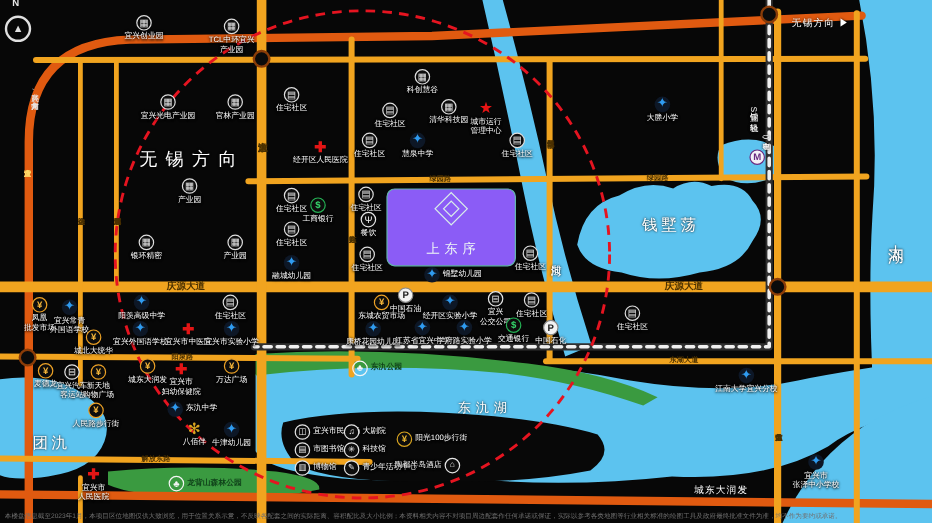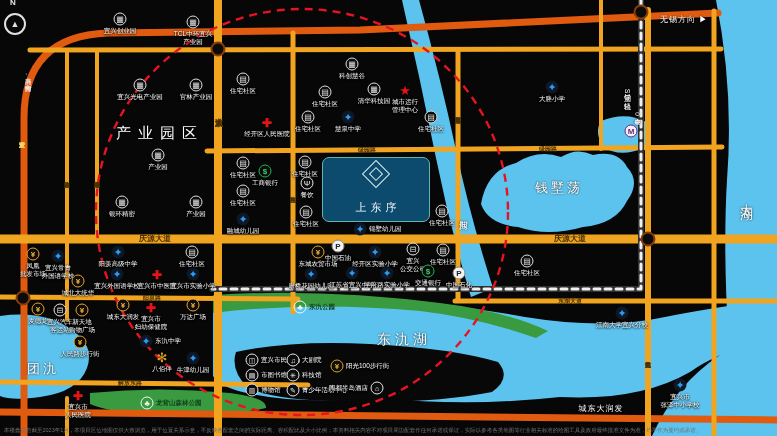--- a/index.html
+++ b/index.html
@@ -26,21 +26,21 @@
   .pi-petrol{background:#f2f2f2;border:1px solid #888;color:#222;font-weight:700;}
   .pi-star{background:transparent;border:none;color:#e81414;font-size:13px;}
   .pi-flower{background:transparent;border:none;color:#d9a520;font-size:13px;}
   .pi-gold{background:#0d0d0d;border:1.2px solid #d9a520;color:#e8b42e;font-weight:700;}
   .pi-park{background:transparent;border:1.2px solid #f5f5f5;color:#f5f5f5;}
   .pi-culture{background:#0d0d0d;border:1.2px solid #e6e6e6;color:#f0f0f0;font-size:7px;}
   .pi-metro{background:#f5f0f7;border:1px solid #6a2a80;color:#6a2a80;font-weight:700;}
   .pl{position:absolute;color:#fff;font-size:6.5px;line-height:1.3;text-align:center;white-space:pre;
       text-shadow:0 0 2px #000,0 1px 2px #000;z-index:6;}
   .pl.dk{color:#10431a;text-shadow:none;font-weight:700;}
-  #project{position:absolute;left:322px;top:157px;width:106px;height:63px;background:#0c4a6e;
+  #project{position:absolute;left:322px;top:157px;width:106px;height:63px;background:#8b5cf6;
            border:1px solid #63b5ac;border-radius:7px;z-index:5;display:flex;flex-direction:column;
            align-items:center;justify-content:center;gap:16px;}
   #project .logo{width:18px;height:18px;border:1.4px solid #d8ecea;transform:rotate(45deg);
                  display:flex;align-items:center;justify-content:center;}
   #project .logo i{display:block;width:8px;height:8px;border:1px solid #d8ecea;}
   #project .pname{color:#eef7f5;font-family:"Liberation Serif",serif;font-size:11px;
                   letter-spacing:4px;padding-left:4px;}
   #compass{position:absolute;left:4px;top:13px;width:18px;height:18px;border:2px solid #e0e0e0;
            border-radius:50%;color:#e0e0e0;display:flex;align-items:center;justify-content:center;
            font-size:9px;z-index:7;}
@@ -96,23 +96,23 @@
   <div id="compass">▲</div>
 
   <div id="project">
     <div class="logo">
         <i></i>
       </div>
     <div class="pname">上东序</div>
   </div>
 
   <div id="layers">
-      <div class="alabel" style="left: 160px; top: 133px; font-size: 15px; letter-spacing: 7px;">产业园区</div>
+      <div class="alabel" style="left: 160px; top: 133px; font-size: 15px; letter-spacing: 7px;">无锡方向</div>
       <div class="alabel" style="left: 43px; top: 369px; font-size: 13px; letter-spacing: 3px;">团氿</div>
-      <div class="alabel" style="left: 404px; top: 340px; font-size: 14px; letter-spacing: 4px;">东氿湖</div>
+      <div class="alabel" style="left: 404px; top: 340px; font-size: 11px; letter-spacing: 4px;">东氿湖</div>
       <div class="alabel" style="left: 559px; top: 188px; font-size: 13px; letter-spacing: 3px;">钱墅荡</div>
       <div class="alabel vert" style="left: 746px; top: 197px; font-size: 13px; letter-spacing: 4px;">太湖</div>
       <div class="alabel vert" style="left: 463px; top: 214px; font-size: 9px; letter-spacing: 1px;">殷河</div>
       <div class="alabel" style="left: 684px; top: 19px; font-size: 8px; letter-spacing: 1px;">无锡方向 ▶</div>
       <div class="alabel" style="left: 601px; top: 408px; font-size: 8px; letter-spacing: 1px;">城东大润发</div>
       <div class="alabel vert" style="left: 627px; top: 93px; font-size: 7px; letter-spacing: 0px;">锡宜S1轻轨</div>
       <div class="alabel vert" style="left: 637px; top: 114px; font-size: 6px; letter-spacing: 0px;">(在建中)</div>
       <div class="rlabel" style="left: 155px; top: 239px; font-size: 8px;">庆源大道</div>
       <div class="rlabel" style="left: 570px; top: 239px; font-size: 8px;">庆源大道</div>
       <div class="rlabel vert" style="left: 218px; top: 112px; font-size: 8px;">东氿大道</div>

